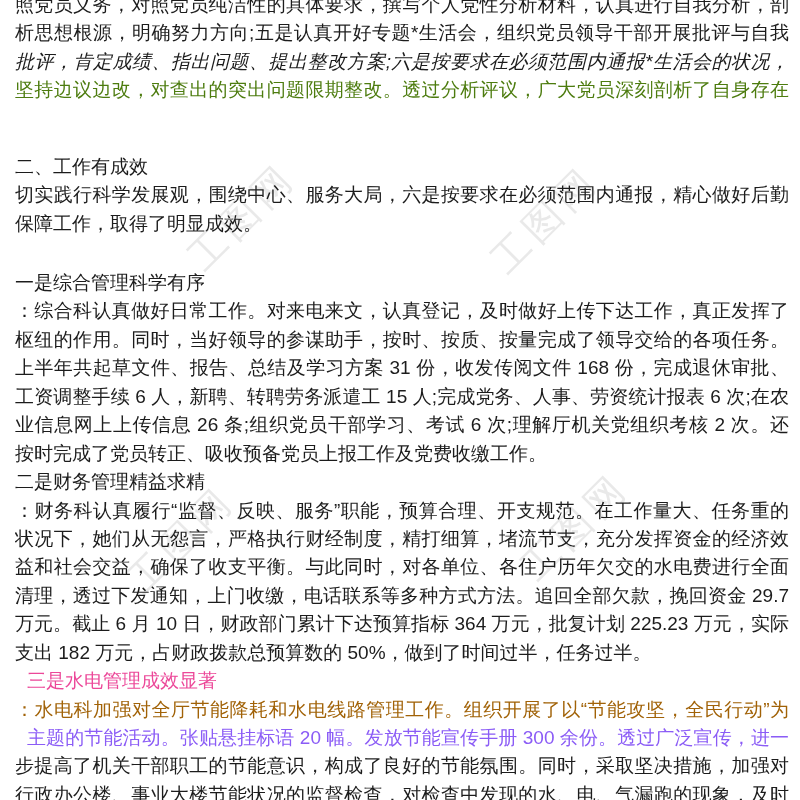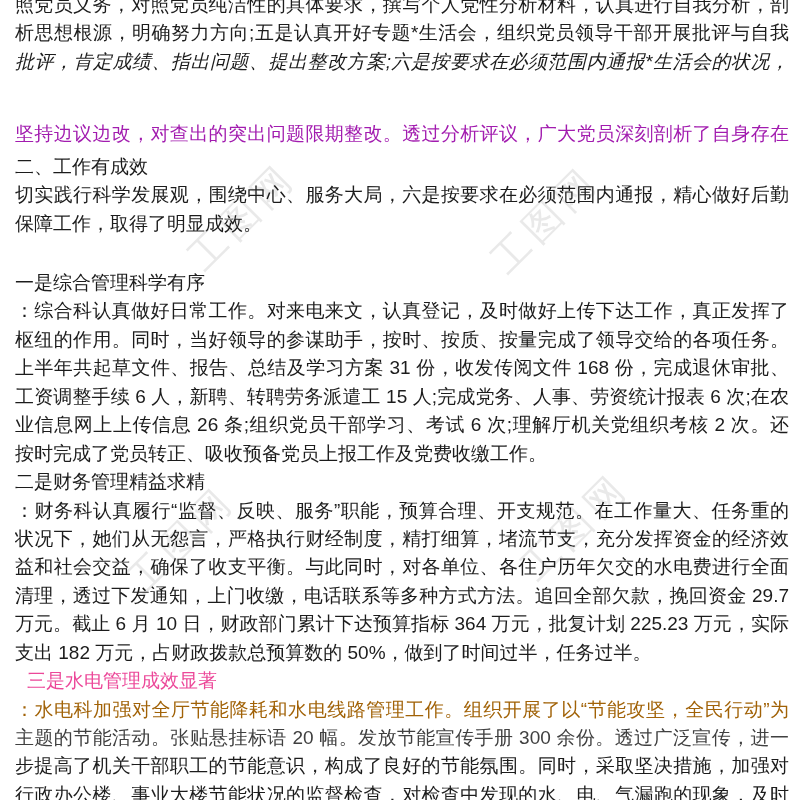--- a/index.html
+++ b/index.html
@@ -47,21 +47,21 @@
 
 <div class="page" id="doc-root" style="background: rgb(255, 255, 255);">
     <div class="wm" style="left: 242px; top: 217px;">工图网</div>
     <div class="wm" style="left: 545px; top: 220px;">工图网</div>
     <div class="wm" style="left: 181px; top: 540px;">工图网</div>
     <div class="wm" style="left: 575px; top: 527px;">工图网</div>
     <div class="text-block" style="top: -9px;">
       <div class="line j" style="color: rgb(28, 28, 28);">照党员义务，对照党员纯洁性的具体要求，撰写个人党性分析材料，认真进行自我分析，剖</div>
       <div class="line j" style="color: rgb(28, 28, 28);">析思想根源，明确努力方向;五是认真开好专题*生活会，组织党员领导干部开展批评与自我</div>
       <div class="line j" style="color: rgb(28, 28, 28); font-style: italic;">批评，肯定成绩、指出问题、提出整改方案;六是按要求在必须范围内通报*生活会的状况，</div>
-      <div class="line j" style="color: #a21caf; margin-top: 44px;">坚持边议边改，对查出的突出问题限期整改。透过分析评议，广大党员深刻剖析了自身存在</div>
+      <div class="line j" style="color: #4d7c0f;">坚持边议边改，对查出的突出问题限期整改。透过分析评议，广大党员深刻剖析了自身存在</div>
     </div>
     <div class="text-block" style="top: 153px;">
       <div class="line h" style="color: rgb(28, 28, 28);">二、工作有成效</div>
       <div class="line j" style="color: rgb(28, 28, 28);">切实践行科学发展观，围绕中心、服务大局，六是按要求在必须范围内通报，精心做好后勤</div>
       <div class="line l" style="color: rgb(28, 28, 28);">保障工作，取得了明显成效。</div>
     </div>
     <div class="text-block" style="top: 269px;">
       <div class="line h" style="color: rgb(28, 28, 28);">一是综合管理科学有序</div>
       <div class="line j" style="color: rgb(28, 28, 28);">：综合科认真做好日常工作。对来电来文，认真登记，及时做好上传下达工作，真正发挥了</div>
       <div class="line j" style="color: rgb(28, 28, 28);">枢纽的作用。同时，当好领导的参谋助手，按时、按质、按量完成了领导交给的各项任务。</div>
@@ -71,17 +71,17 @@
       <div class="line l" style="color: rgb(28, 28, 28);">按时完成了党员转正、吸收预备党员上报工作及党费收缴工作。</div>
       <div class="line h" style="color: rgb(28, 28, 28);">二是财务管理精益求精</div>
       <div class="line j" style="color: rgb(28, 28, 28);">：财务科认真履行“监督、反映、服务”职能，预算合理、开支规范。在工作量大、任务重的</div>
       <div class="line j" style="color: rgb(28, 28, 28);">状况下，她们从无怨言，严格执行财经制度，精打细算，堵流节支，充分发挥资金的经济效</div>
       <div class="line j" style="color: rgb(28, 28, 28);">益和社会交益，确保了收支平衡。与此同时，对各单位、各住户历年欠交的水电费进行全面</div>
       <div class="line j" style="color: rgb(28, 28, 28);">清理，透过下发通知，上门收缴，电话联系等多种方式方法。追回全部欠款，挽回资金 29.7</div>
       <div class="line j" style="color: rgb(28, 28, 28);">万元。截止 6 月 10 日，财政部门累计下达预算指标 364 万元，批复计划 225.23 万元，实际</div>
       <div class="line l" style="color: rgb(28, 28, 28);">支出 182 万元，占财政拨款总预算数的 50%，做到了时间过半，任务过半。</div>
       <div class="line h" style="color: #ec4899; margin-left: 12px;">三是水电管理成效显著</div>
       <div class="line j" style="color: #a16207;">：水电科加强对全厅节能降耗和水电线路管理工作。组织开展了以“节能攻坚，全民行动”为</div>
-      <div class="line j" style="color: #404040;">主题的节能活动。张贴悬挂标语 20 幅。发放节能宣传手册 300 余份。透过广泛宣传，进一</div>
+      <div class="line j" style="color: #8b5cf6; margin-left: 12px;">主题的节能活动。张贴悬挂标语 20 幅。发放节能宣传手册 300 余份。透过广泛宣传，进一</div>
       <div class="line j" style="color: rgb(28, 28, 28);">步提高了机关干部职工的节能意识，构成了良好的节能氛围。同时，采取坚决措施，加强对</div>
       <div class="line j" style="color: rgb(28, 28, 28);">行政办公楼、事业大楼节能状况的监督检查，对检查中发现的水、电、气漏跑的现象，及时</div>
     </div>
   </div>
 
 </body></html>

